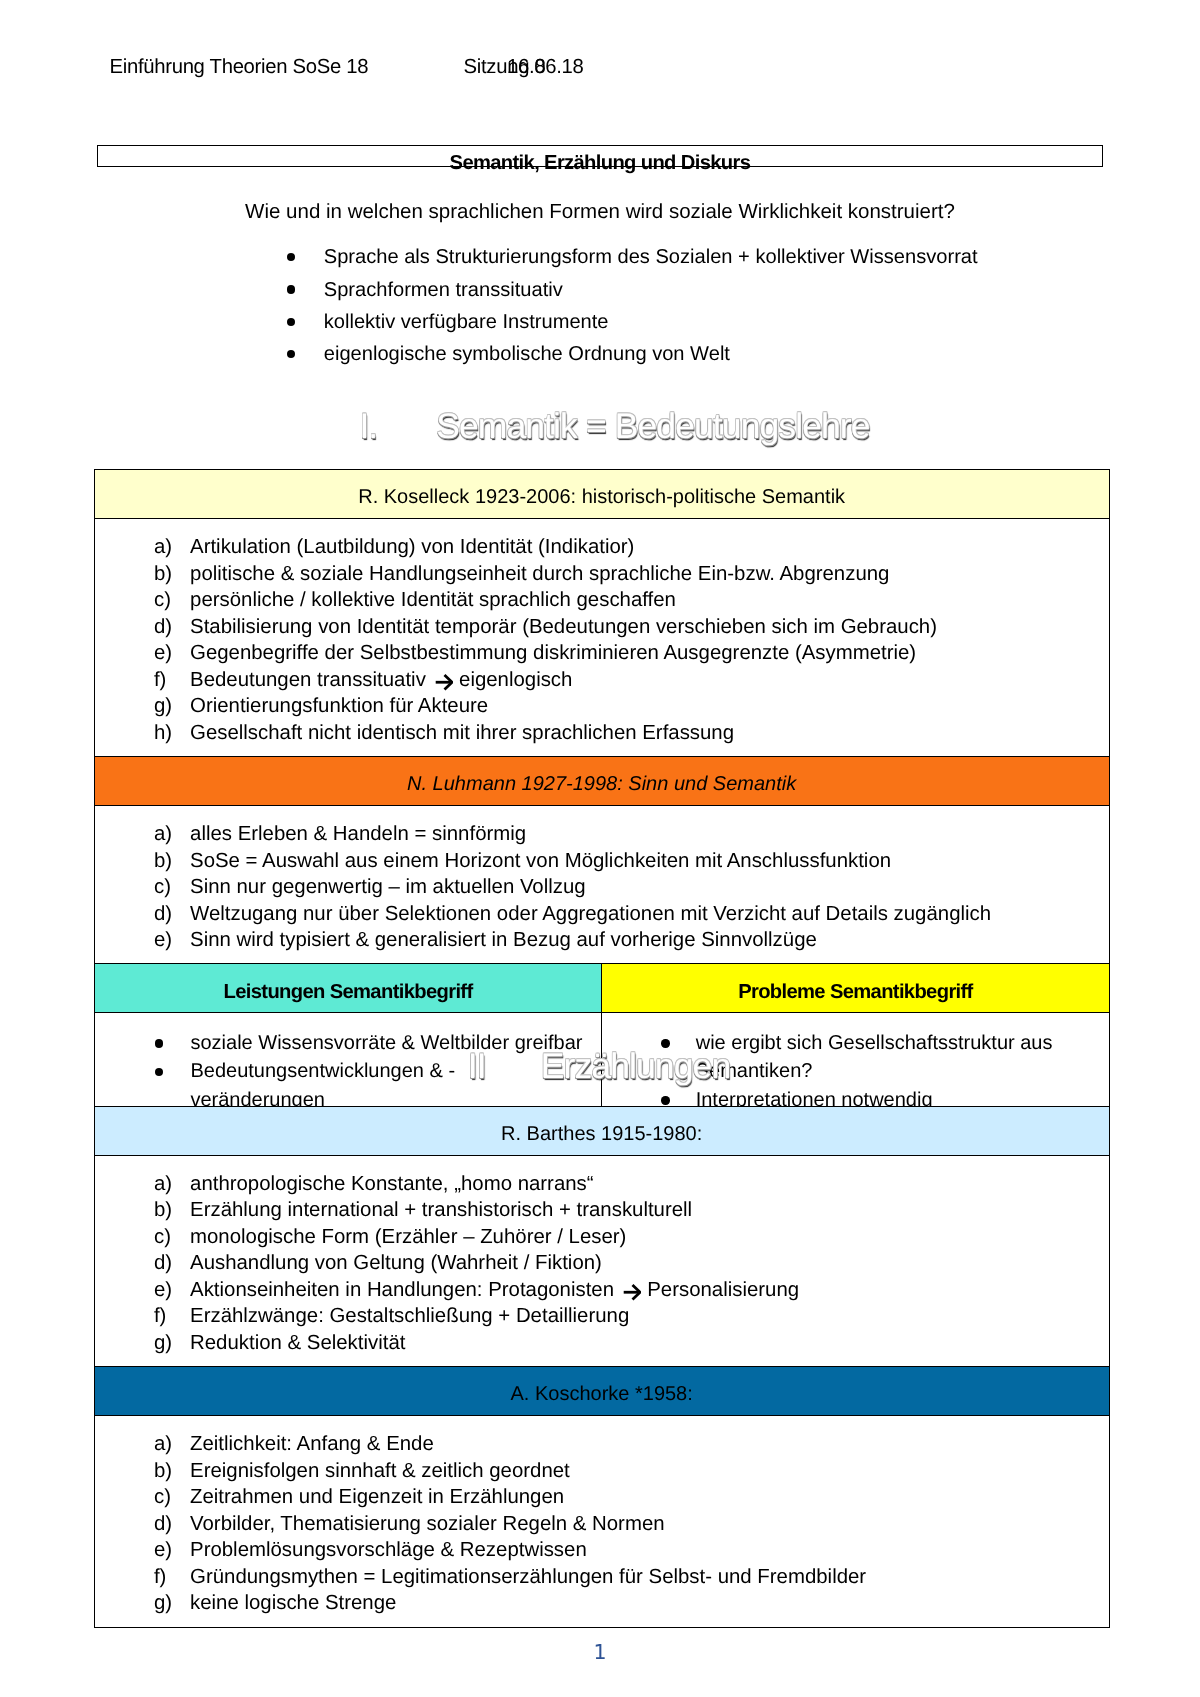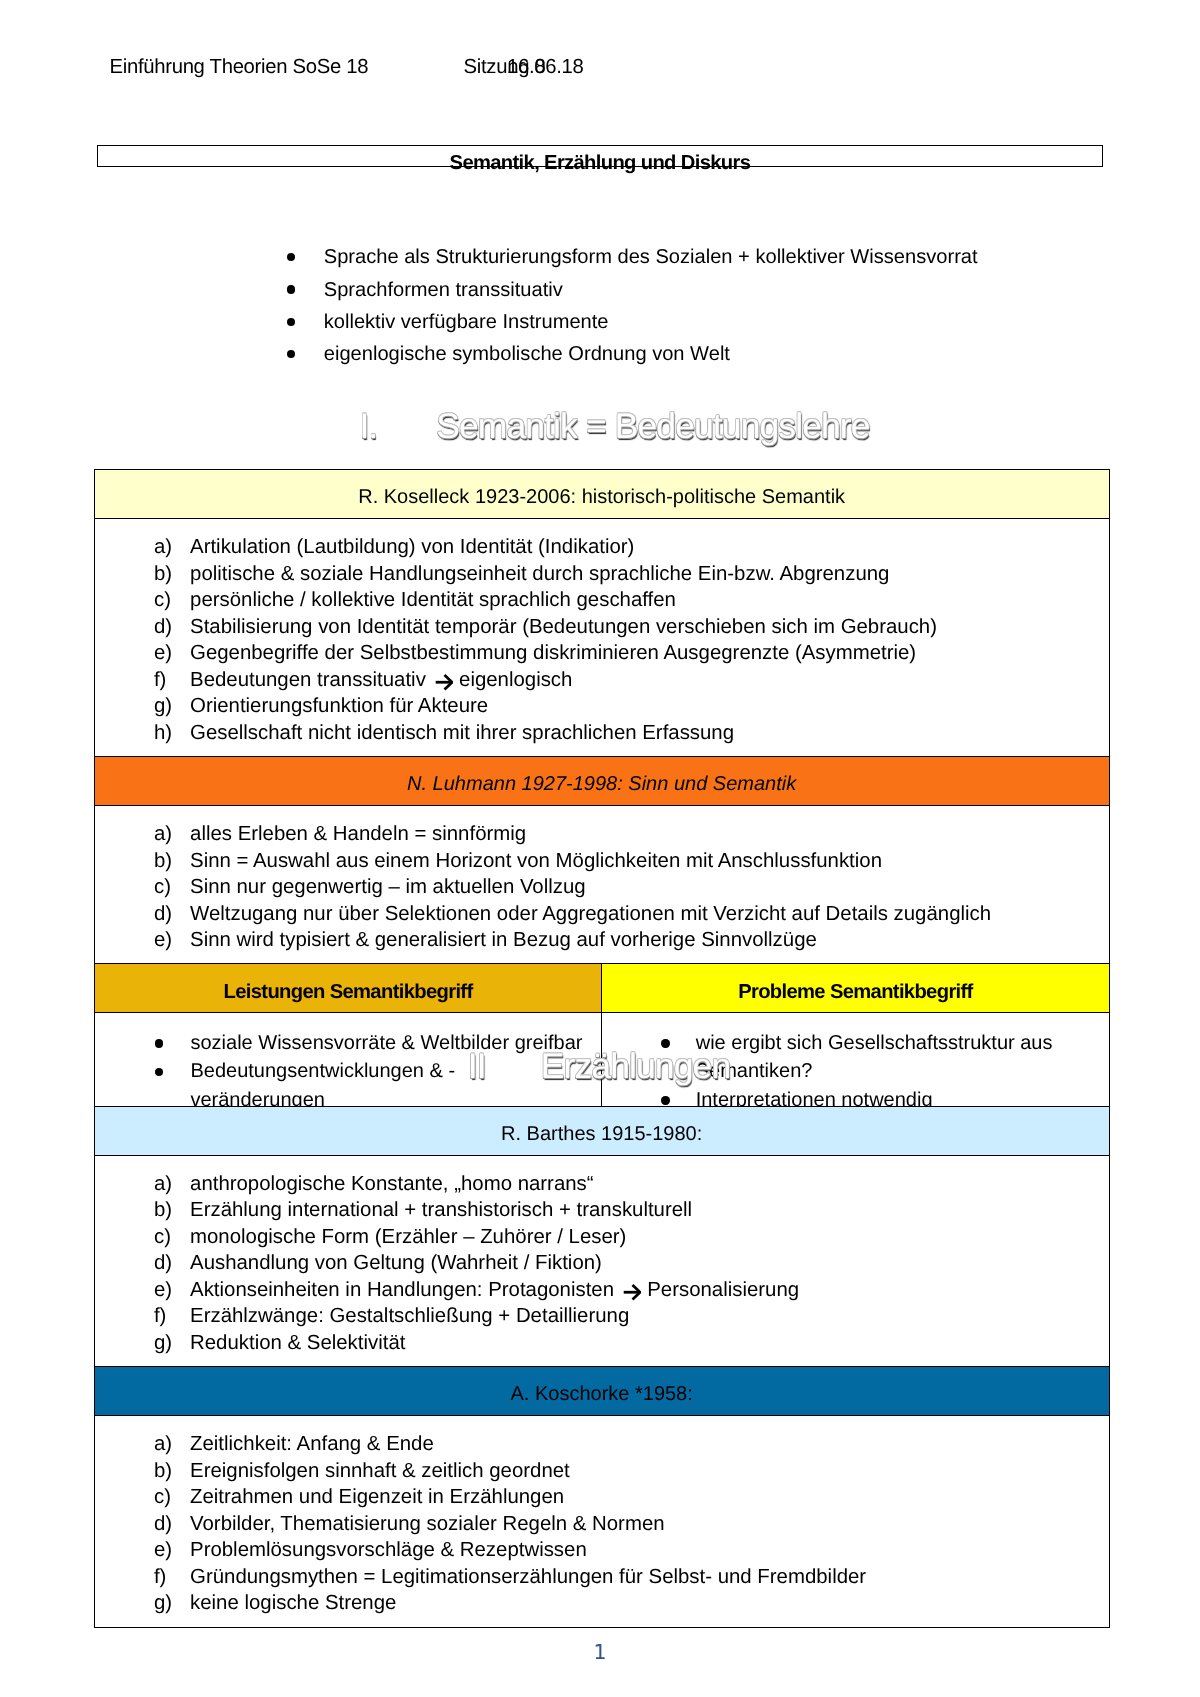--- a/index.html
+++ b/index.html
@@ -61,20 +61,21 @@
 <div class="page">
 
   <div class="abs hdr" style="left:109.5px;">Einführung Theorien SoSe 18</div>
   <div class="abs hdr" style="left:0;width:1009px;text-align:center;">Sitzung 8</div>
   <div class="abs hdr" style="left:0;width:1090.6px;text-align:center;">16.06.18</div>
 
   <div class="titlebox">
     <span>Semantik, Erzählung und Diskurs</span>
   </div>
 
+  <div class="question">Wie und in welchen sprachlichen Formen wird soziale Wirklichkeit konstruiert?</div>
 
   <div class="bul-list">
     <div class="bul" style="top:244.2px;">
       <span class="dot"></span>
       <span>Sprache als Strukturierungsform des Sozialen + kollektiver Wissensvorrat</span>
     </div>
     <div class="bul" style="top:276.5px;">
       <span class="dot"></span>
       <span>Sprachformen transsituativ</span>
     </div>
@@ -122,29 +123,29 @@
     </tr>
     <tr style="height:27.9px">
       <td colspan="2" class="hcell" style="background-color: #f97316; font-style: italic;">
         <div>N. Luhmann 1927-1998: Sinn und Semantik</div>
       </td>
     </tr>
     <tr style="height:137.1px">
       <td colspan="2">
         <ol class="alpha">
           <li><span class="mk">a)</span><span>alles Erleben &amp; Handeln = sinnförmig</span></li>
-          <li><span class="mk">b)</span><span>Sinn = Auswahl aus einem Horizont von Möglichkeiten mit Anschlussfunktion</span></li>
+          <li><span class="mk">b)</span><span>SoSe = Auswahl aus einem Horizont von Möglichkeiten mit Anschlussfunktion</span></li>
           <li><span class="mk">c)</span><span>Sinn nur gegenwertig – im aktuellen Vollzug</span></li>
           <li><span class="mk">d)</span><span>Weltzugang nur über Selektionen oder Aggregationen mit Verzicht auf Details zugänglich</span></li>
           <li><span class="mk">e)</span><span>Sinn wird typisiert &amp; generalisiert in Bezug auf vorherige Sinnvollzüge</span></li>
         </ol>
       </td>
     </tr>
     <tr style="height:26.3px">
-      <td class="hcell b" style="background-color: #eab308;">
+      <td class="hcell b" style="background-color: #5eead4;">
         <div>Leistungen Semantikbegriff</div>
       </td>
       <td class="hcell b" style="background-color: rgb(255, 255, 0);">
         <div>Probleme Semantikbegriff</div>
       </td>
     </tr>
     <tr style="height:86.4px">
       <td>
         <ul class="dots">
           <li><span class="dot2"></span><span>soziale Wissensvorräte &amp; Weltbilder greifbar</span></li>

